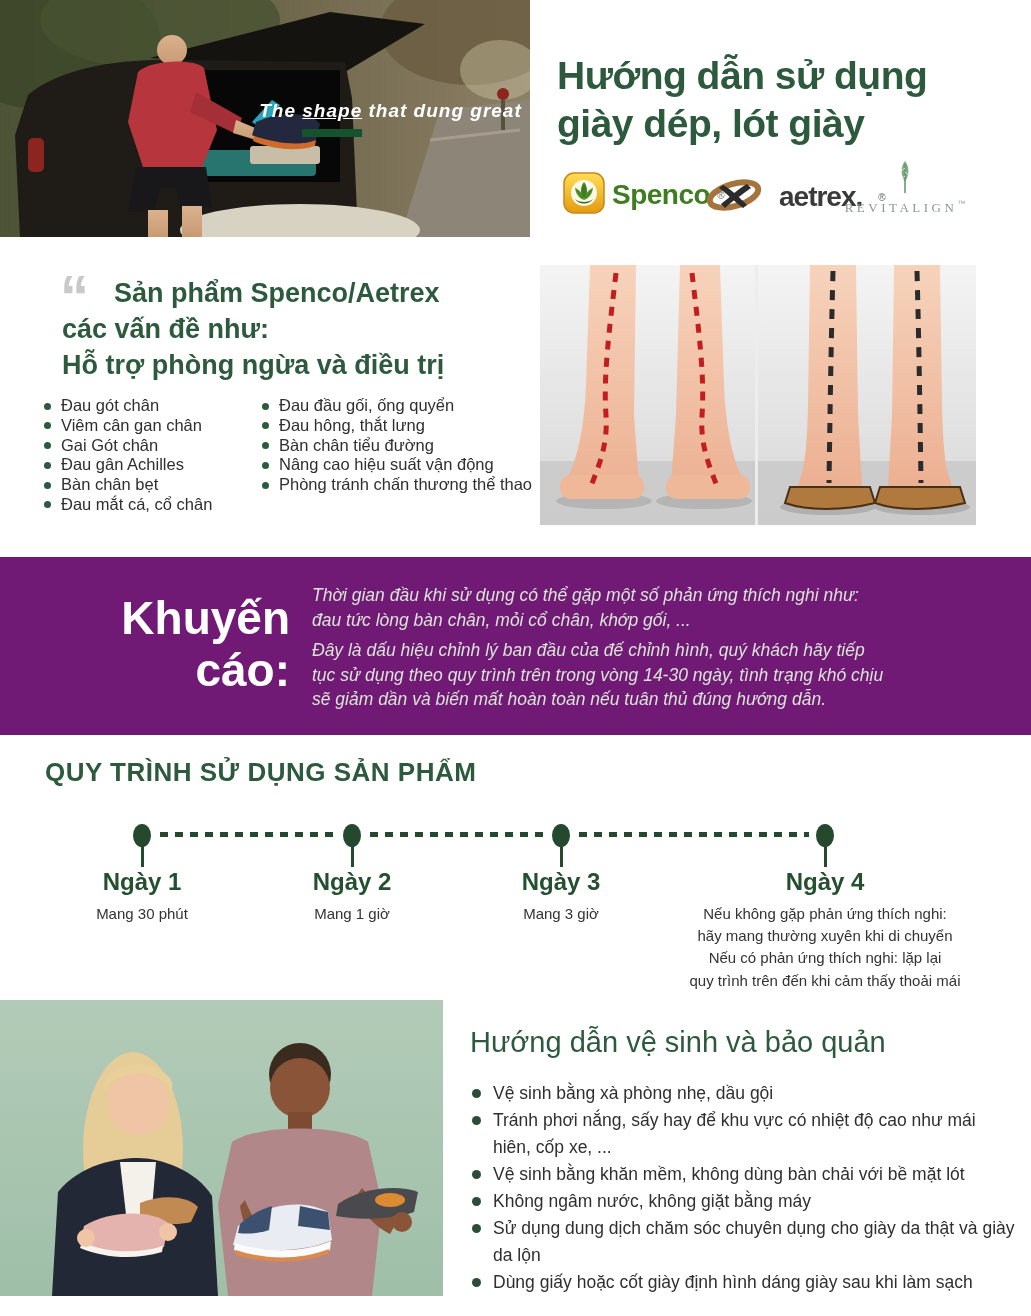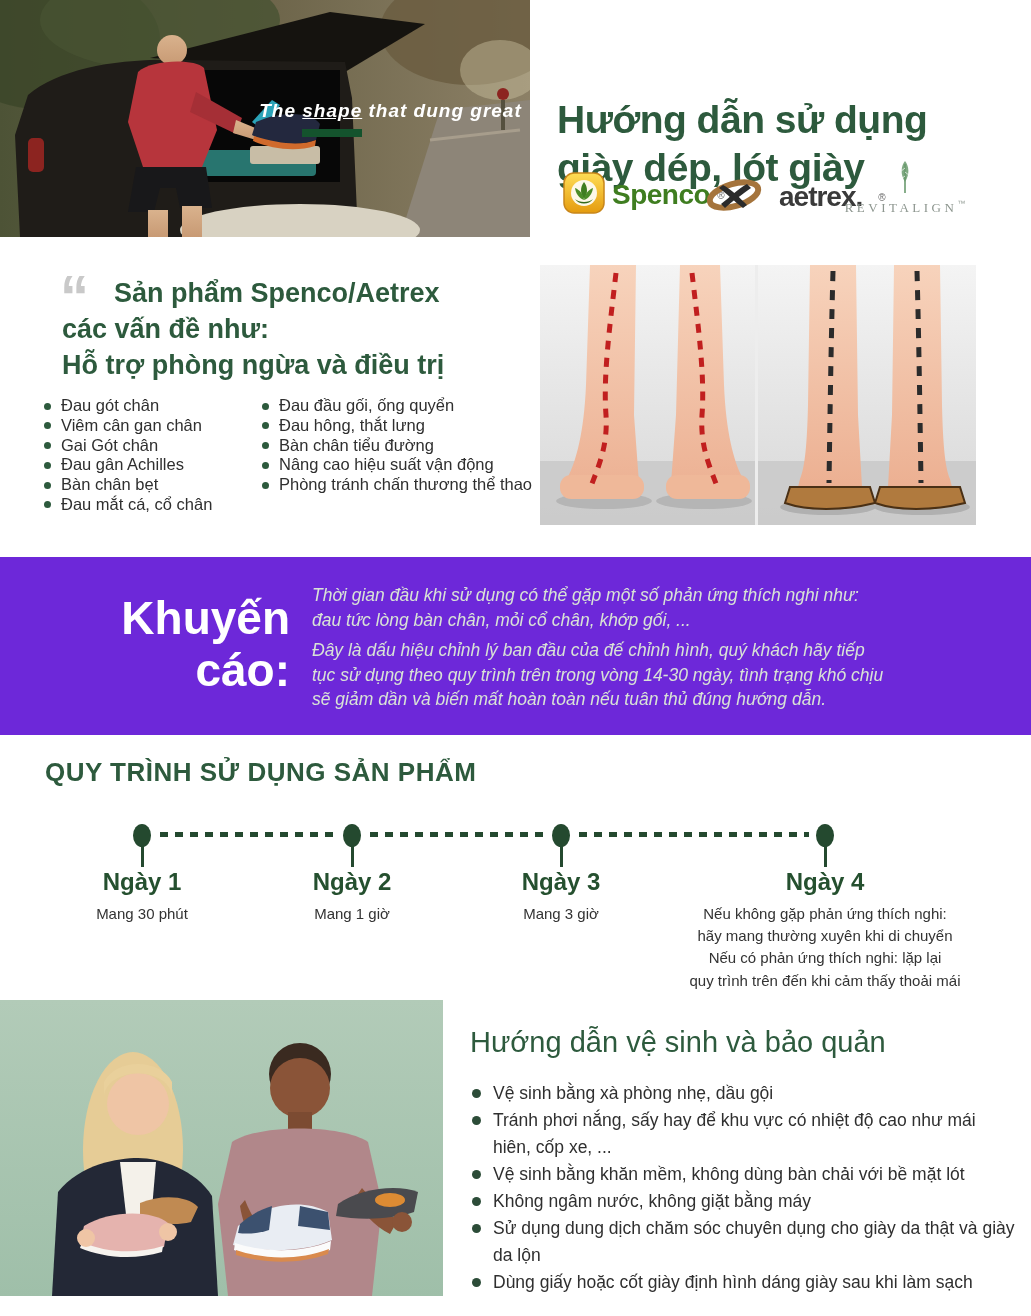--- a/index.html
+++ b/index.html
@@ -5,21 +5,21 @@
   * { margin:0; padding:0; box-sizing:border-box; }
   body { background:#ffffff; font-family:"Liberation Sans", sans-serif; }
   .page { position:relative; width:1031px; height:1316px; margin:0 auto; background:#ffffff; overflow:hidden; }
 
   
   .hero-photo { position:absolute; left:0; top:0; width:530px; height:237px; }
   .hero-caption { position:absolute; left:248px; top:100px; width:285px; text-align:center;
     color:#ffffff; font-size:19px; font-style:italic; letter-spacing:1px; font-weight:600; }
   .hero-caption .u { border-bottom:8px solid #14532d; padding-bottom:8px;text-decoration:underline; }
   .hero-title { position:absolute; left:557px; top:52px; width:450px;
-    color:#2d5a3d; font-size:39px; font-weight:800; line-height:1.22; letter-spacing:-0.5px;margin-top:44px; }
+    color:#2d5a3d; font-size:39px; font-weight:800; line-height:1.22; letter-spacing:-0.5px; }
   .logos-row { position:absolute; left:560px; top:166px; width:460px; height:66px; }
   .logo-spenco { position:absolute; left:3px; top:6px; display:flex; align-items:center; gap:7px; }
   .logo-spenco .word { color:#3f7d20; font-size:28px; font-weight:800; letter-spacing:-0.5px; }
   .logo-spenco sup, .logo-aetrex sup { font-size:10px; color:#666; }
   .logo-aetrex { position:absolute; left:145px; top:10px; display:flex; align-items:center; gap:16px; }
   .logo-aetrex .word { color:#3a3a3a; font-size:28px; font-weight:800; letter-spacing:-1px; }
   .logo-revitalign { position:absolute; left:245px; top:-6px; width:200px; text-align:center; }
   .logo-revitalign .word { color:#8d968f; font-size:13px; letter-spacing:3.5px;
     font-family:"Liberation Serif", serif; }
   .logo-revitalign sup { font-size:8px; color:#9aa39c; }
@@ -32,21 +32,21 @@
   .benefit-list { position:absolute; top:396px; list-style:none; }
   .benefit-list.c1 { left:42px; width:212px; }
   .benefit-list.c2 { left:260px; width:278px; }
   .benefit-list li { position:relative; padding-left:19px; color:#2f2f2f;
     font-size:16.5px; line-height:19.8px; }
   .benefit-list li::before { content:""; position:absolute; left:2px; top:6.5px;
     width:7px; height:7px; border-radius:50%; background:#2d5a3d; }
   .feet-figure { position:absolute; left:540px; top:265px; width:436px; height:260px; }
 
   
-  .warning-band { position:absolute; left:0; top:557px; width:1031px; height:178px; background:#6d28d9; }
+  .warning-band { position:absolute; left:0; top:557px; width:1031px; height:178px; background:#701a75; }
   .warning-label { position:absolute; left:58px; top:36px; width:232px; text-align:right;
     color:#ffffff; font-size:46px; font-weight:800; line-height:1.12; }
   .warning-paras { position:absolute; left:312px; top:26px; width:580px;
     color:#d9e3d6; font-size:17.5px; font-style:italic; line-height:1.42; }
   .warning-paras p + p { margin-top:5px; }
 
   
   .process-heading { position:absolute; left:45px; top:757px;
     color:#2d5a3d; font-size:26px; font-weight:800; letter-spacing:0.5px; }
   .timeline-dot { position:absolute; top:824px; width:18px; height:23px; border-radius:50%; background:#24492f; }

